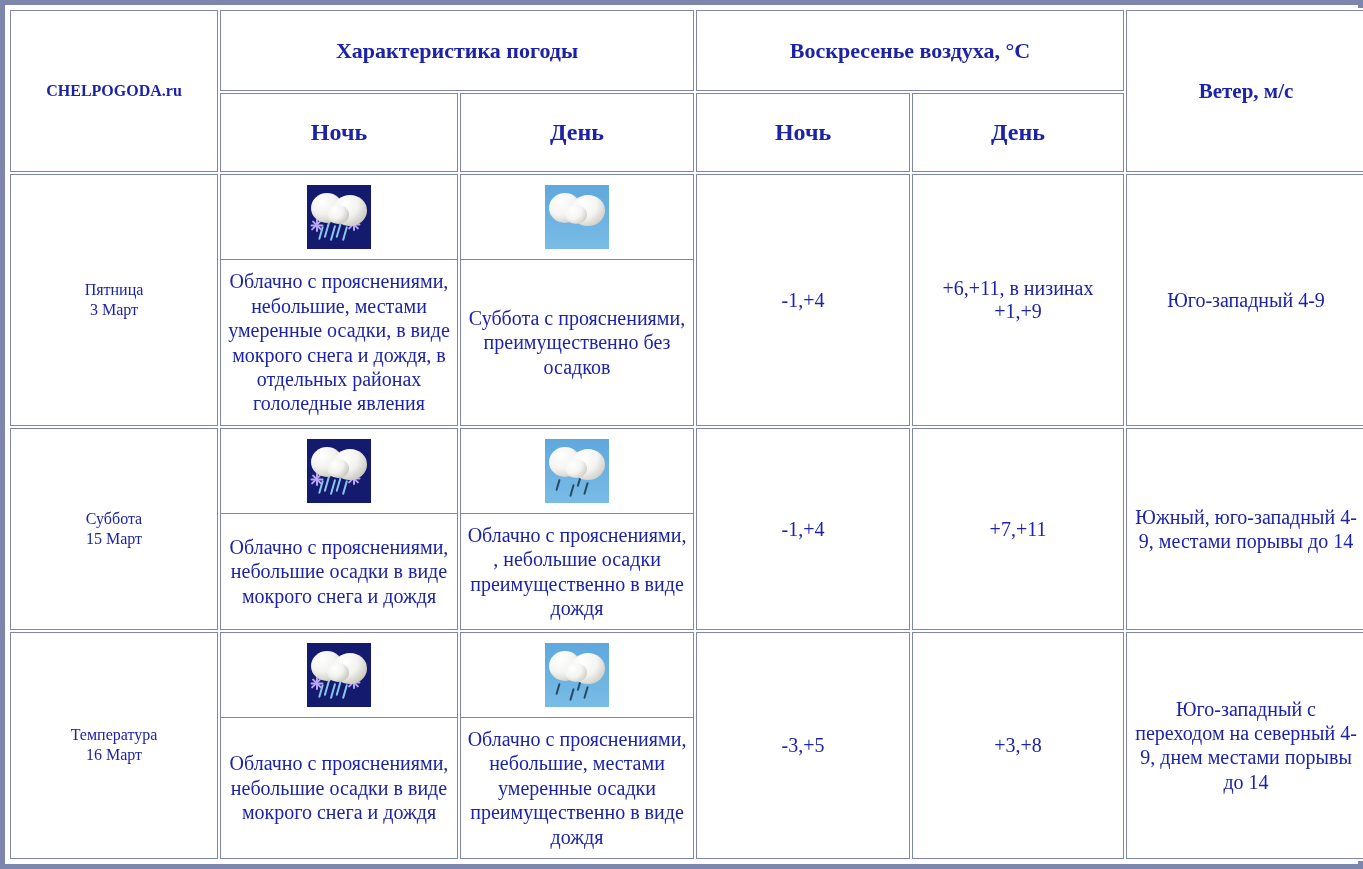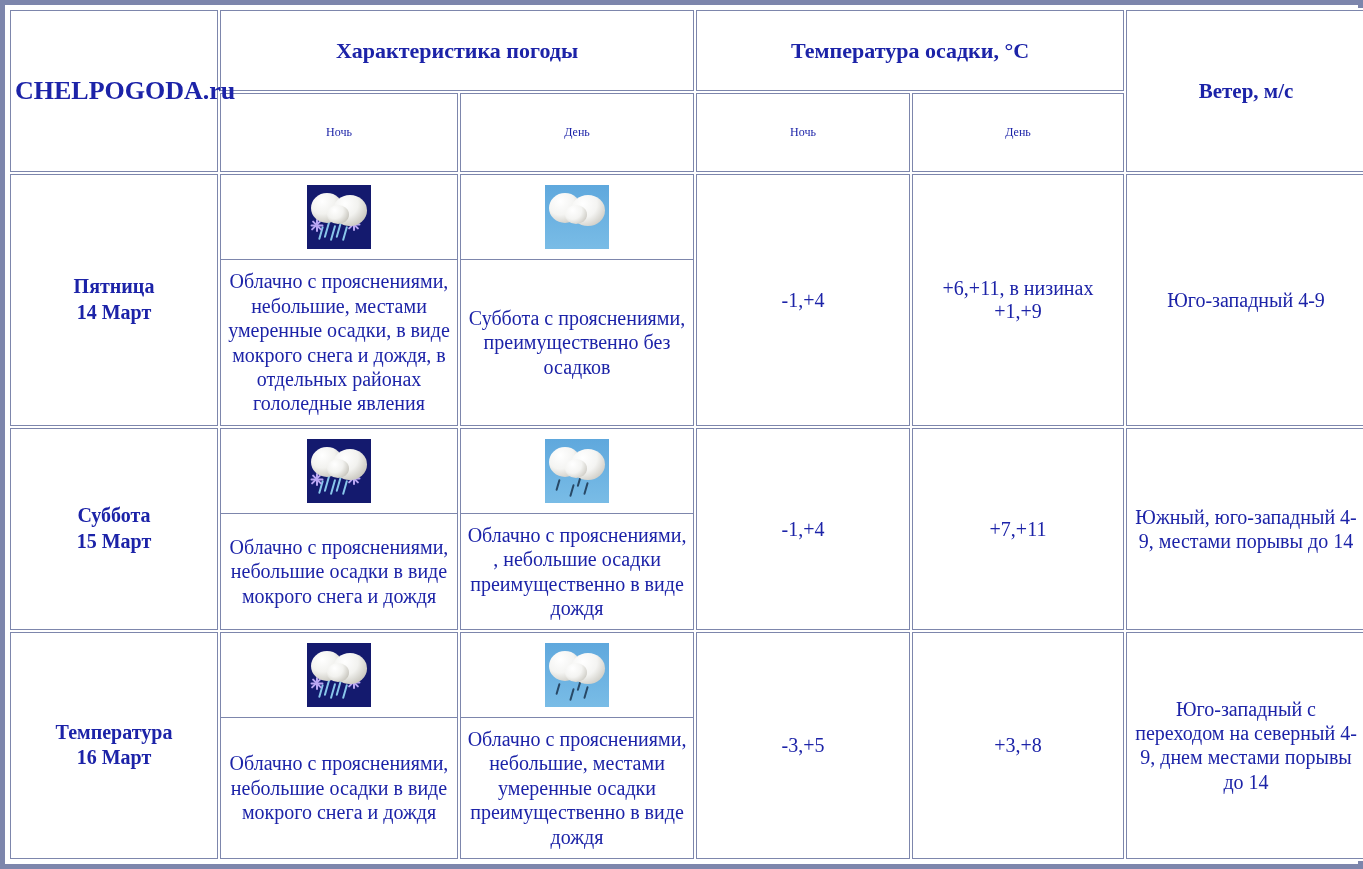--- a/index.html
+++ b/index.html
@@ -41,47 +41,47 @@
     background: #ffffff;
     text-align: center;
     vertical-align: middle;
     color: #1c23a8;
     padding: 18px 4px;
   }
 
   
   .brand-cell {
     font-weight: bold;
-    font-size: 26px;
+    font-size: 16px;
     letter-spacing: 0px;
     color: #1c23a8;
     white-space: nowrap;
   }
   .grp-head {
     font-weight: bold;
     font-size: 22px;
     color: #1c23a8;
     height: 43px;
   }
   .sub-head {
-    font-weight: normal;
-    font-size: 12px;
+    font-weight: bold;
+    font-size: 24px;
     color: #1c23a8;
     height: 41px;
   }
   .wind-head {
     font-weight: bold;
     font-size: 21px;
     color: #1c23a8;
   }
 
   
   .day-name {
-    font-weight: bold;
-    font-size: 20px;
+    font-weight: normal;
+    font-size: 16px;
     line-height: 1.28;
     color: #1c23a8;
   }
   .temp-cell {
     font-size: 20px;
     color: #1c23a8;
   }
   .wind-cell {
     font-size: 20px;
     line-height: 1.22;
@@ -196,34 +196,34 @@
       <col style="width:234px">
       <col style="width:214px">
       <col style="width:212px">
       <col style="width:240px">
     </colgroup>
     <tbody>
 
       <tr>
         <td rowspan="2" class="brand-cell">CHELPOGODA.ru</td>
         <td colspan="2" class="grp-head">Характеристика погоды</td>
-        <td colspan="2" class="grp-head">Температура осадки, °C</td>
+        <td colspan="2" class="grp-head">Воскресенье воздуха, °C</td>
         <td rowspan="2" class="wind-head">Ветер, м/с</td>
       </tr>
       <tr>
         <td class="sub-head">Ночь</td>
         <td class="sub-head">День</td>
         <td class="sub-head">Ночь</td>
         <td class="sub-head">День</td>
       </tr>
 
       <tr>
         <td class="day-name">
           <span>Пятница</span><br>
-          <span>14 Март</span>
+          <span>3 Март</span>
         </td>
 
         <td class="cond-wrap">
           <table class="cond">
             <tbody>
                 <tr>
               <td class="cond-icon-cell">
                 <span class="wx-icon night">
                   <span class="drop d5"></span>
                       <span class="drop d1"></span>

